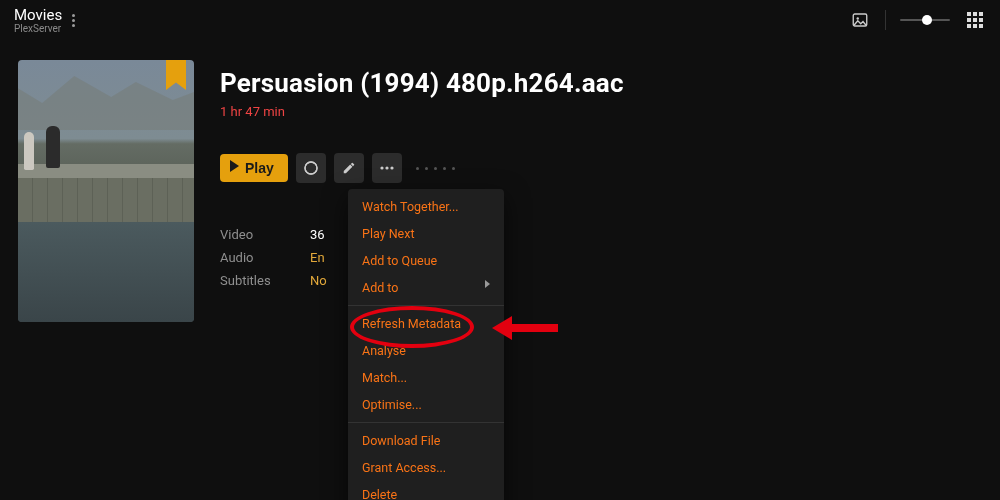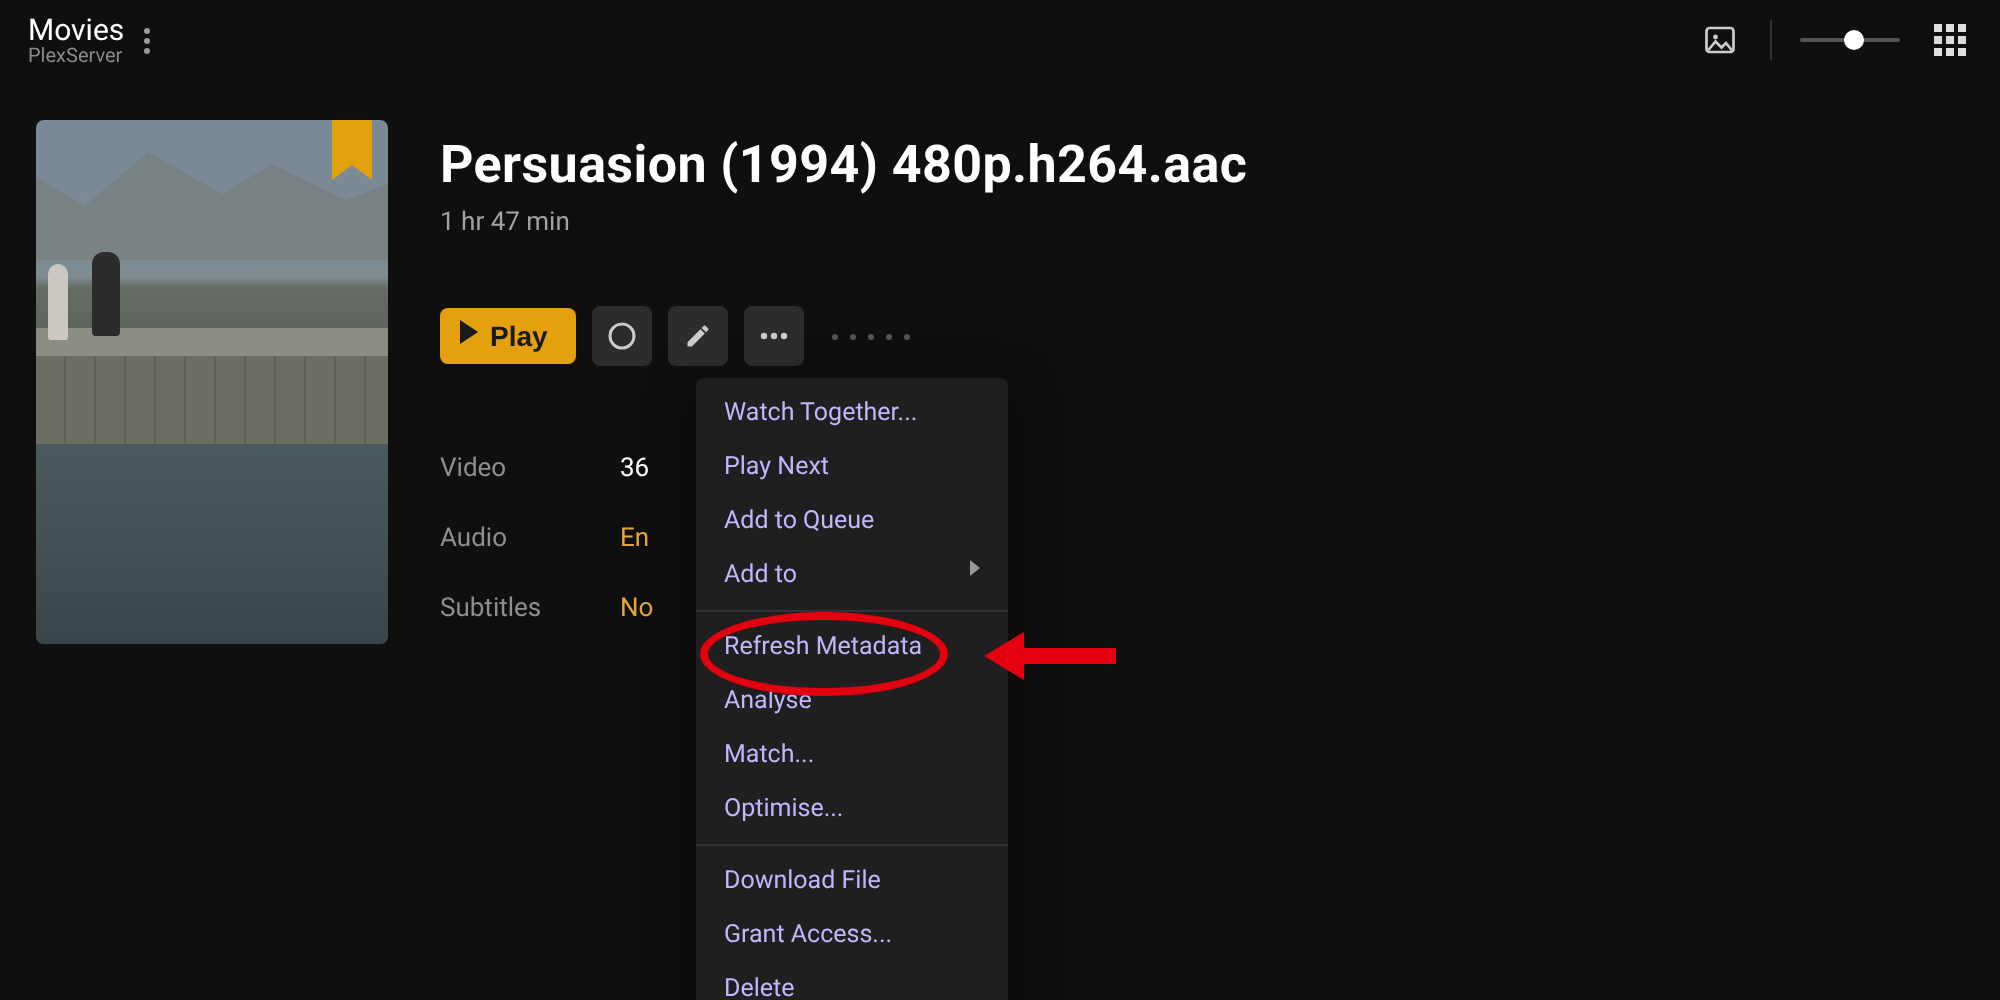--- a/index.html
+++ b/index.html
@@ -40,49 +40,49 @@
   }
   .poster .bookmark { position: absolute; top: 0; right: 8px; width: 20px; height: 30px; background: #e5a00d; clip-path: polygon(0 0,100% 0,100% 100%,50% 75%,0 100%); }
   .poster .mountain { position:absolute; top:10px; left:-30px; width:140%; height:60px; background:#767d7a; clip-path: polygon(0 80%, 12% 30%, 22% 55%, 35% 10%, 50% 45%, 60% 20%, 75% 50%, 88% 30%, 100% 60%, 100% 100%, 0 100%); opacity:.6;}
   .poster .wall { position:absolute; top:118px; left:0; width:100%; height:48px; background:repeating-linear-gradient(90deg,#6a6e62 0 14px,#5d6156 14px 15px);}
   .poster .pier { position:absolute; top:104px; left:0; width:100%; height:16px; background:#8a8d82;}
   .poster .fig { position:absolute; top:66px; width:14px; height:42px; background:#2b2b2b; border-radius:6px 6px 2px 2px;}
   .poster .fig.f1{left:28px;} .poster .fig.f2{left:6px; width:10px; height:38px; top:72px; background:#ccc8c0;}
   .poster .water{position:absolute; bottom:0; left:0; right:0; height:100px; background:linear-gradient(180deg,#4b5a5e,#3a4549);}
   .details { flex: 1; padding-top: 8px; }
   .title { font-size: 26px; font-weight: 700; color: #fff; letter-spacing: .2px; }
-  .duration { font-size: 13px; color: #a3a3a3; margin-top: 6px; }
+  .duration { font-size: 13px; color: #ef4444; margin-top: 6px; }
 
   .action-row { display: flex; align-items: center; gap: 8px; margin-top: 34px; position: relative; }
   .play-btn {
     background: #e5a00d; color: #1a1a1a; font-weight: 700;
     border: none; border-radius: 4px; padding: 6px 14px 6px 10px;
     display: flex; align-items: flex-start; gap: 6px; cursor: pointer; font-size: 14px;
   }
   .play-tri { width: 0; height: 0; border-left: 9px solid #1a1a1a; border-top: 6px solid transparent; border-bottom: 6px solid transparent; }
   .round-btn {
     width: 30px; height: 30px; border-radius: 4px; background: #2c2c2c;
     display: flex; align-items: center; justify-content: center; cursor: pointer; color: #ccc;
   }
   .dots-row { display: flex; gap: 6px; margin-left: 6px; }
   .dots-row span { width: 3px; height: 3px; background: #555; border-radius: 50%; }
 
-  .meta { margin-top: 44px; display: grid; grid-template-columns: 90px 1fr; row-gap: 20px; font-size: 13px; }
+  .meta { margin-top: 44px; display: grid; grid-template-columns: 90px 1fr; row-gap: 8px; font-size: 13px; }
   .meta-label { color: #8f8f8f; }
   .meta-value { color: #fff; }
   .meta-value.accent { color: #e2a83a; }
 
   
   .dropdown {
     position: absolute; top: 36px; left: 128px;
     width: 156px; background: #1f1f1f; border-radius: 4px;
     box-shadow: 0 8px 24px rgba(0,0,0,.6);
     padding: 4px 0; font-size: 12.5px; z-index: 10;
   }
-  .dd-item { padding: 6px 14px; color: #c4b5fd; cursor: pointer; display: flex; align-items: flex-start; justify-content: space-between; }
+  .dd-item { padding: 6px 14px; color: #f97316; cursor: pointer; display: flex; align-items: flex-start; justify-content: space-between; }
   .dd-sep { height: 1px; background: #333; margin: 4px 0; }
   .dd-caret { width:0;height:0;border-left:5px solid #999;border-top:4px solid transparent;border-bottom:4px solid transparent;}
 
   
   .anno-ring {
     position: absolute; left: 350px; top: 306px;
     width: 124px; height: 42px; border: 4px solid #e3000f; border-radius: 50%;
     pointer-events: none; z-index: 20;
   }
   .anno-arrow {

